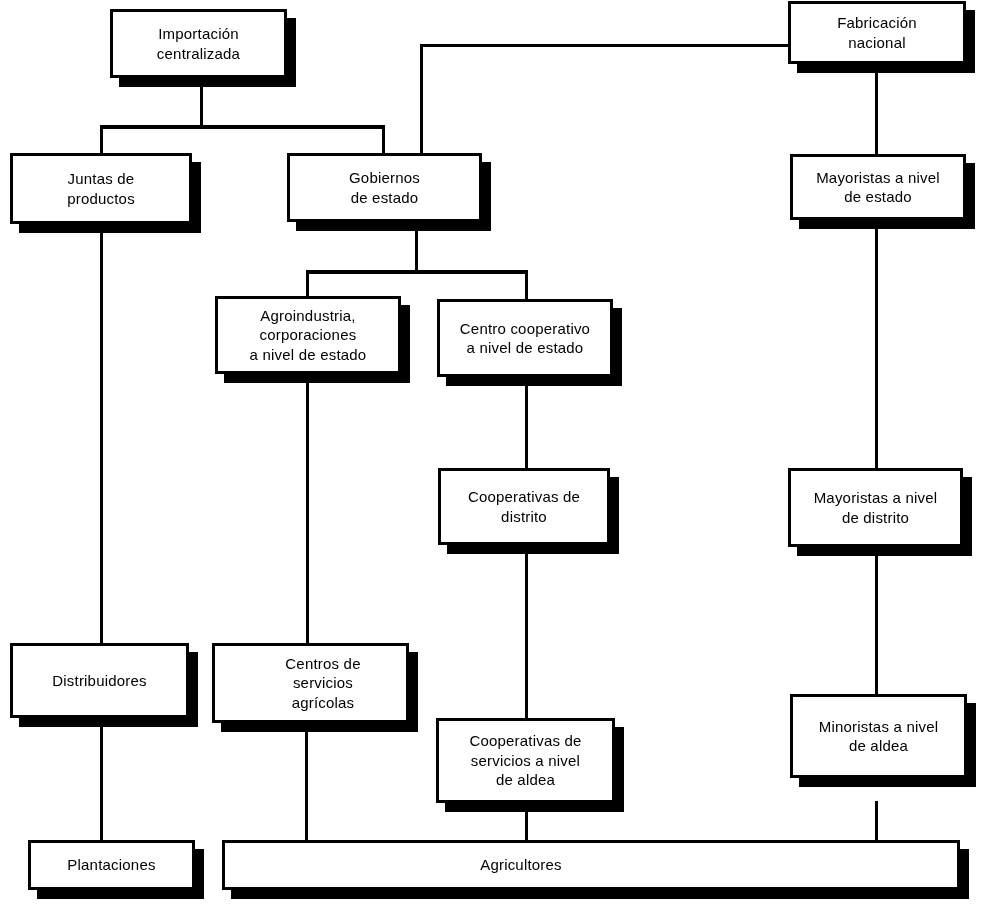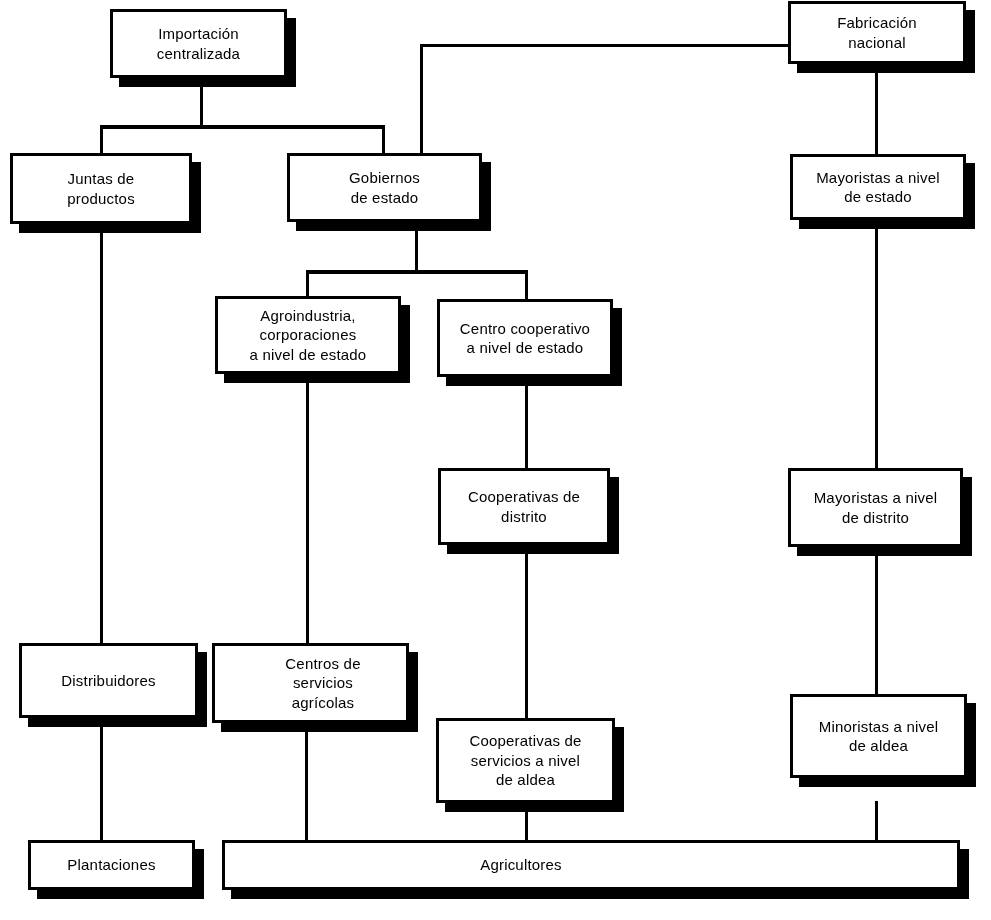--- a/index.html
+++ b/index.html
@@ -94,21 +94,21 @@
 a nivel de estado</span>
   </div>
   <div class="node" style="left:438px; top:468px; width:172px; height:77px;">
     <span class="lbl">Cooperativas de
 distrito</span>
   </div>
   <div class="node" style="left:788px; top:468px; width:175px; height:79px;">
     <span class="lbl">Mayoristas a nivel
 de distrito</span>
   </div>
-  <div class="node" style="left:10px;  top:643px; width:179px; height:75px;margin-left:9px;">
+  <div class="node" style="left:10px;  top:643px; width:179px; height:75px;">
     <span class="lbl">Distribuidores</span>
   </div>
   <div class="node" style="left:212px; top:643px; width:197px; height:80px;padding-left:25px;">
     <span class="lbl">Centros de
 servicios
 agrícolas</span>
   </div>
   <div class="node" style="left:436px; top:718px; width:179px; height:85px;">
     <span class="lbl">Cooperativas de
 servicios a nivel

